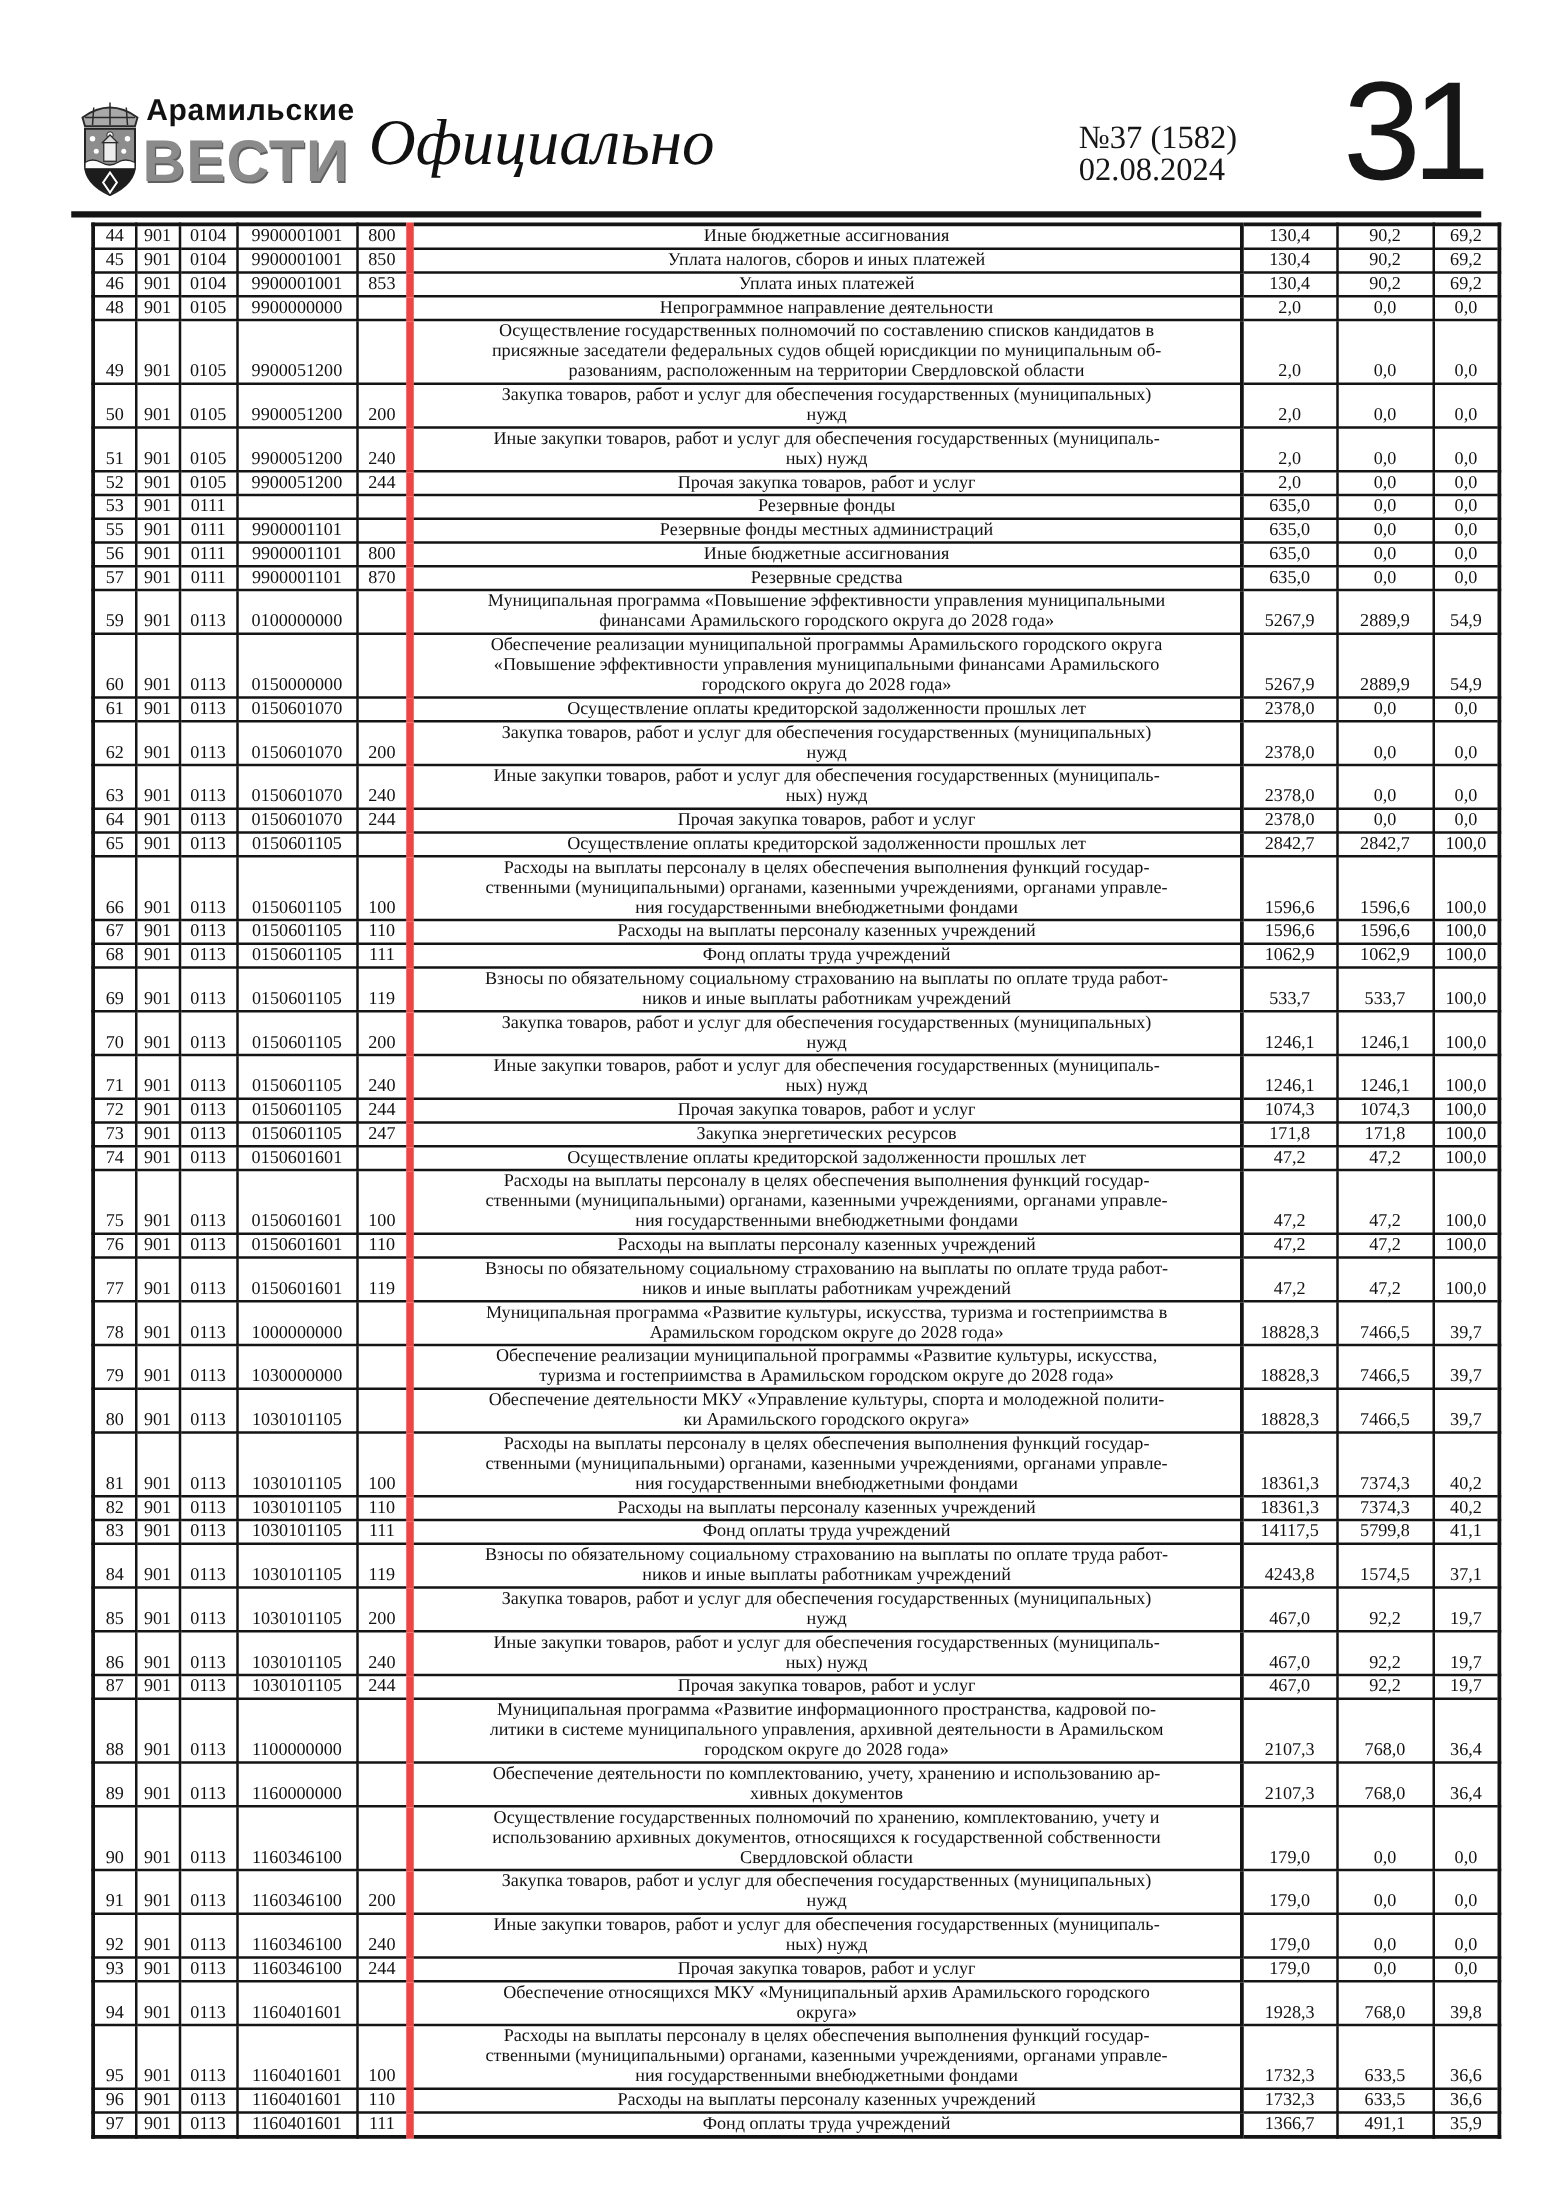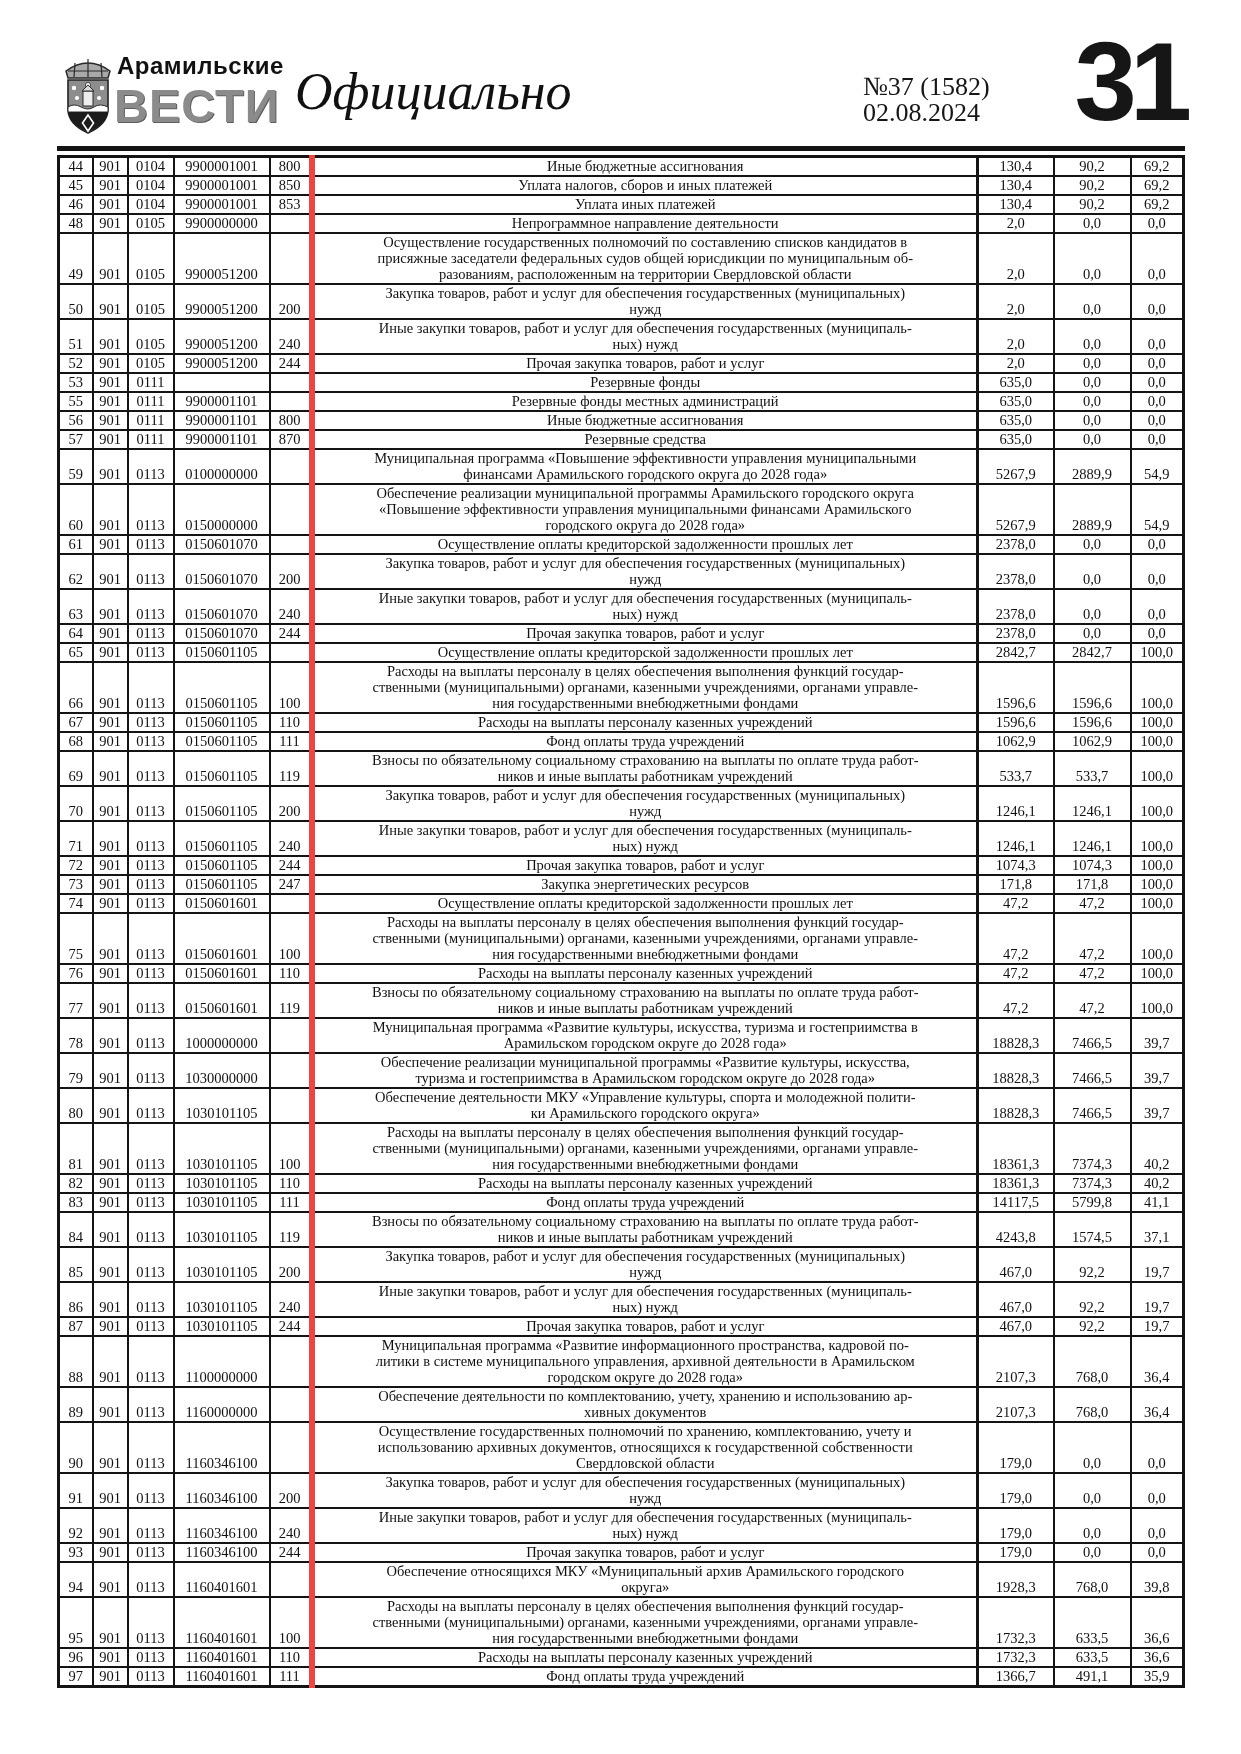--- a/index.html
+++ b/index.html
@@ -1,21 +1,21 @@
 <!DOCTYPE html>
 <html><head>
 <meta charset="utf-8">
 <style>
   html,body{margin:0;padding:0;}
   body{
     width:1241px;height:1754px;background:#ffffff;position:relative;
     font-family:"Liberation Serif","DejaVu Serif",serif;color:#111;
     -webkit-font-smoothing:antialiased;
   }
-  .page{position:absolute;inset:0;}
+  .page{position:absolute;inset:0;margin-top:23px;}
   
   .masthead{position:absolute;left:57px;top:38px;width:1128px;height:103px;}
   .coat{position:absolute;left:5px;top:16px;}
   .brand-top{
     position:absolute;left:60px;top:14px;
     font-family:"Liberation Sans","DejaVu Sans",sans-serif;
     font-weight:bold;font-size:24px;letter-spacing:.5px;color:#111;
   }
   .brand-bottom{
     position:absolute;left:57px;top:40px;
@@ -29,26 +29,26 @@
     font-family:"Liberation Serif","DejaVu Serif",serif;
     text-align:center;
   }
   .issue-block{
     position:absolute;left:806px;top:36px;width:160px;text-align:left;
     font-size:26px;line-height:1.0;color:#161616;
   }
   .page-number{
     position:absolute;left:1000px;top:-12px;width:128px;text-align:right;
     font-family:"Liberation Sans","DejaVu Sans",sans-serif;
-    font-weight:700;font-size:112px;line-height:1;letter-spacing:-7px;color:#161616;
+    font-weight:400;font-size:112px;line-height:1;letter-spacing:-7px;color:#161616;
   }
   .rule{position:absolute;left:57px;top:146px;width:1128px;height:5px;background:#141414;}
   
   table.budget{
-    position:absolute;left:57px;top:155px;width:1127px;
+    position:absolute;left:73px;top:155px;width:1127px;
     border-collapse:collapse;table-layout:fixed;
     border:3px solid #141414;
   }
   td{
     border:2px solid #141414;vertical-align:bottom;text-align:center;
     font-size:14.5px;line-height:16px;padding:0 2px 1px 2px;overflow:hidden;
   }
   td.c5{white-space:pre-line;border-left:6px solid #ef4444;border-right:3px solid #141414;}
   col.c0{width:34px}col.c1{width:35px}col.c2{width:46px}col.c3{width:96px}
   col.c4{width:42px}col.c5{width:666px}col.c6{width:76px}col.c7{width:77px}col.c8{width:53px}

